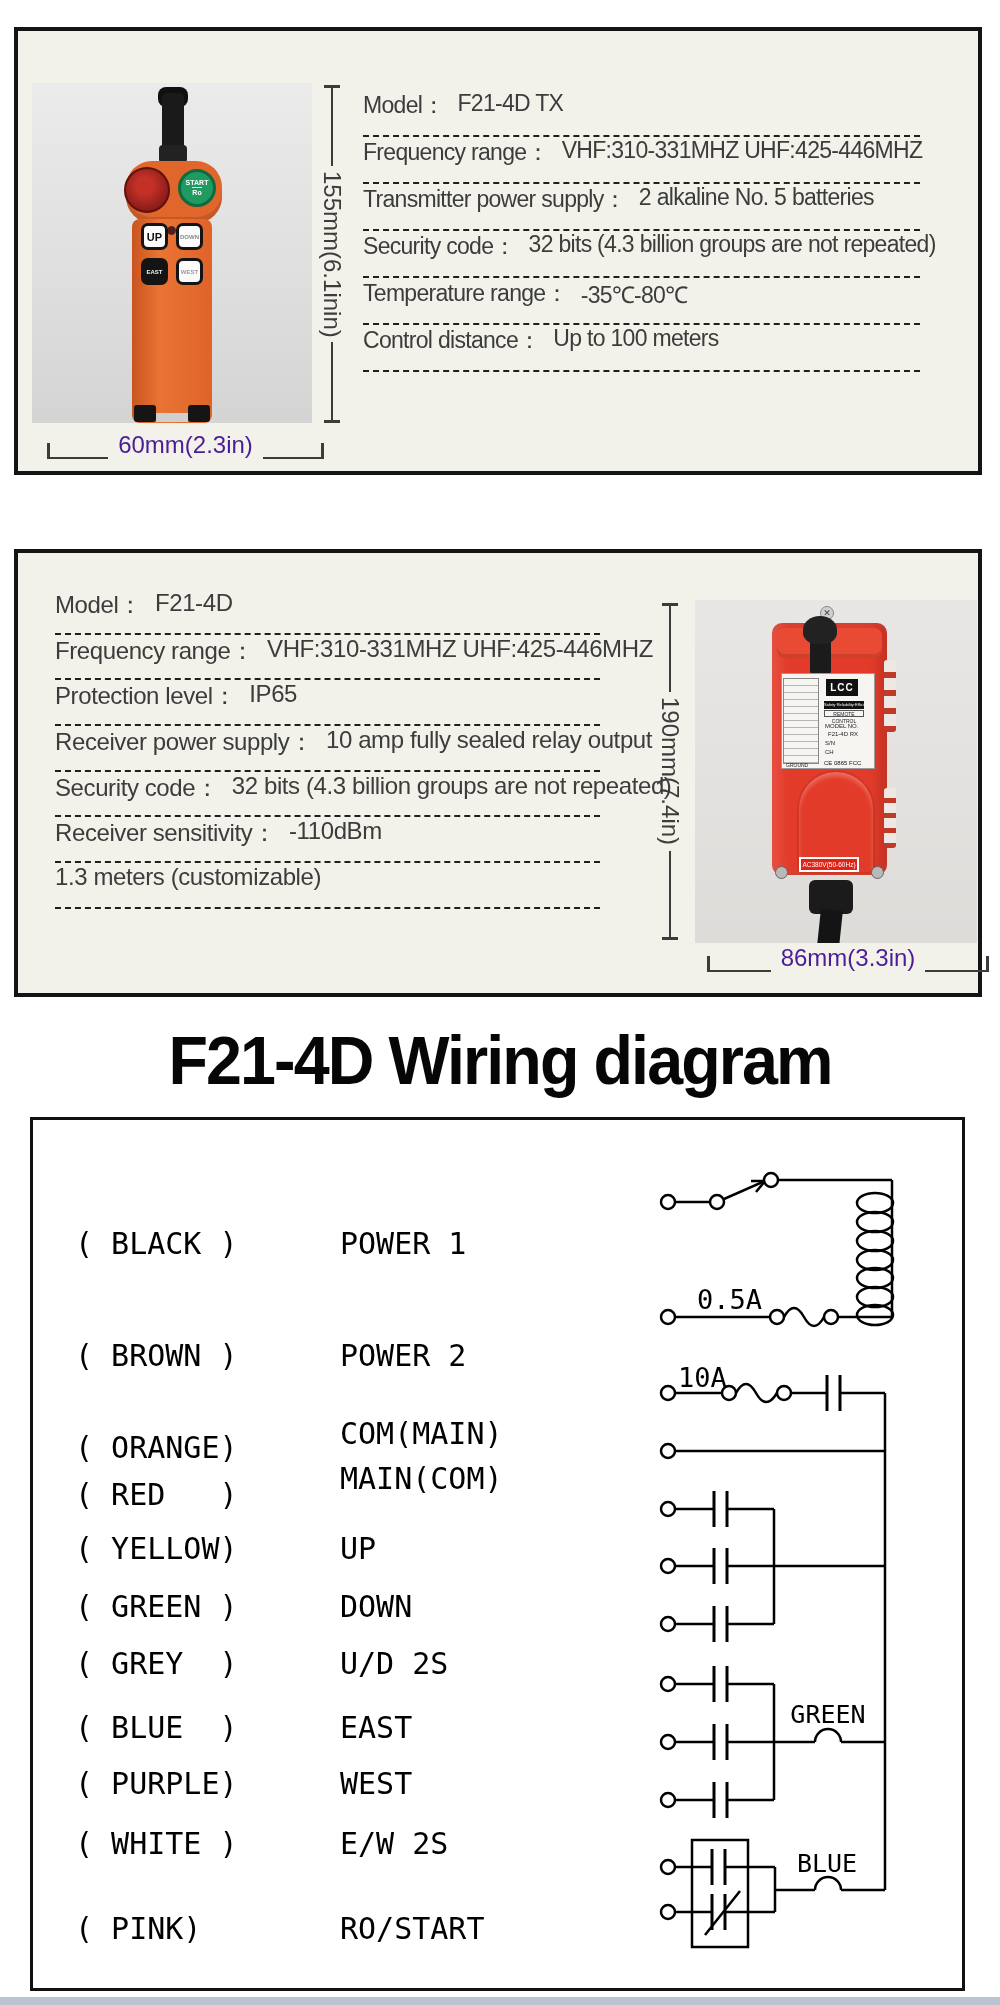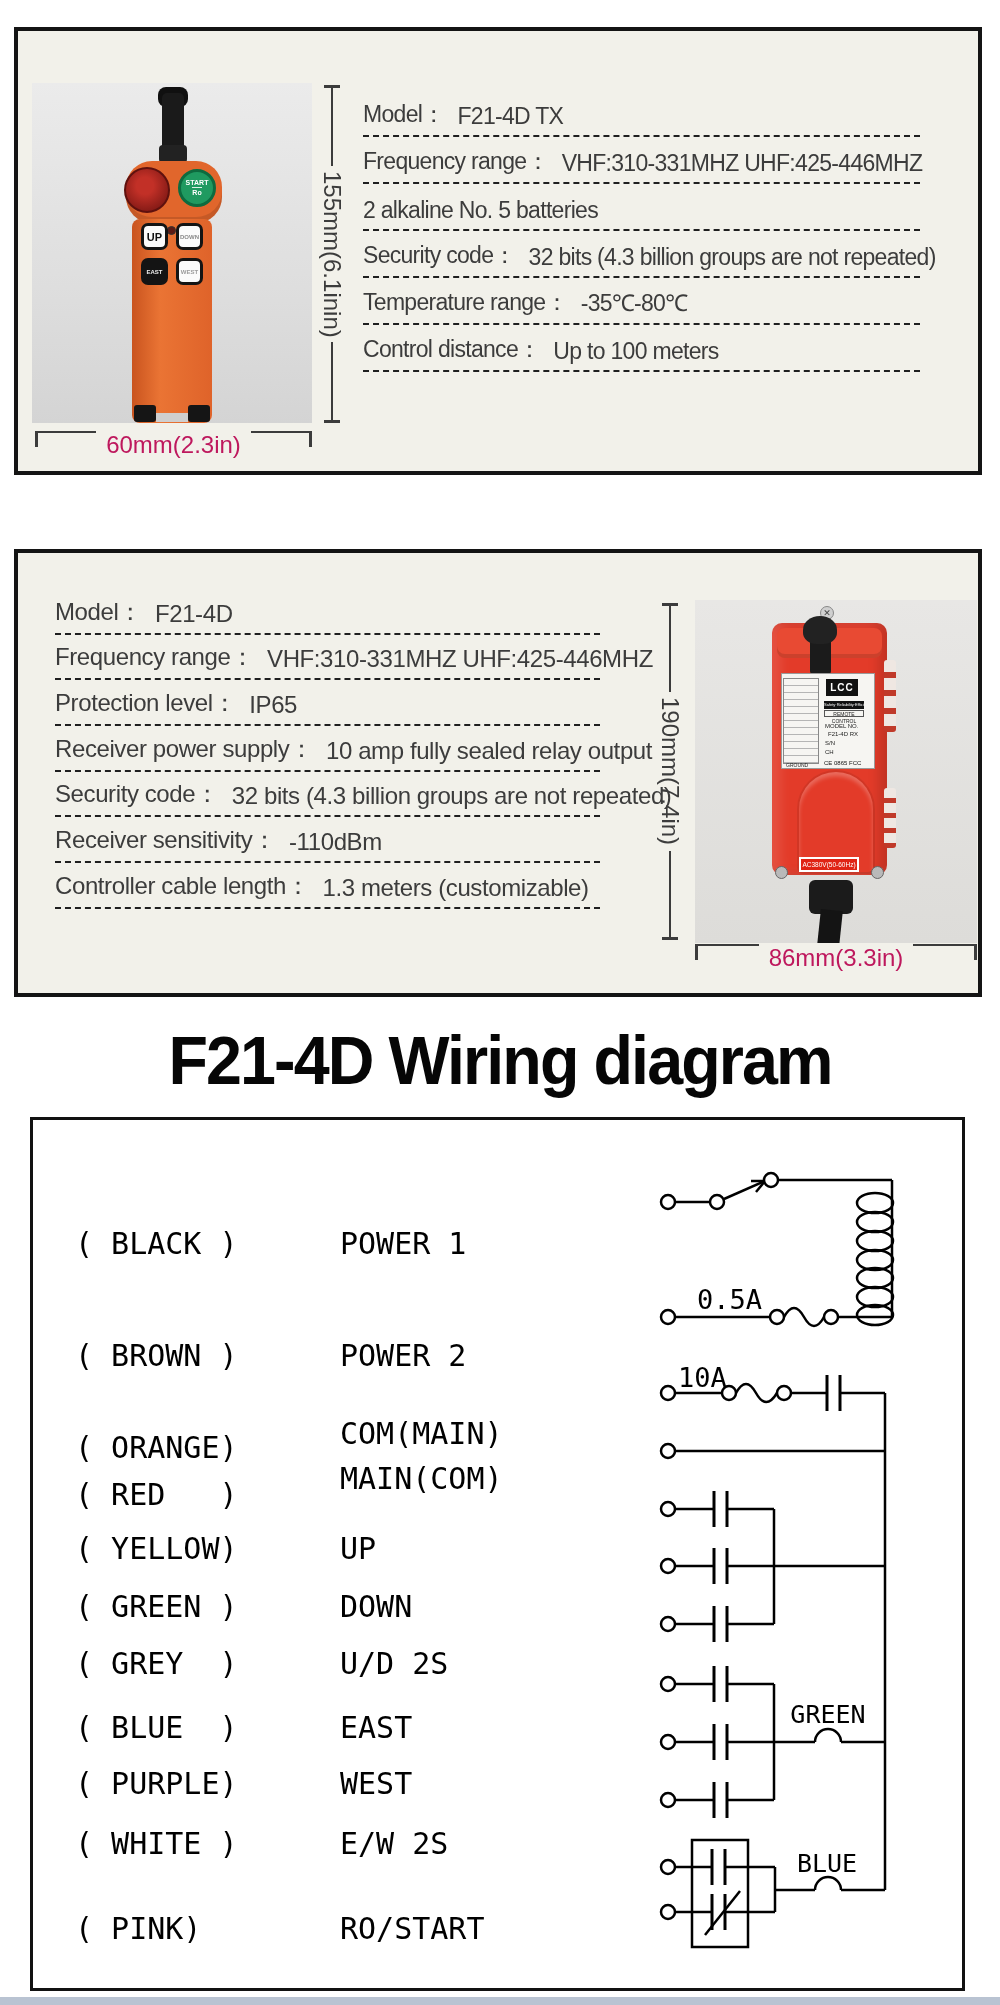--- a/index.html
+++ b/index.html
@@ -6,33 +6,33 @@
   .page{position:relative;width:1000px;height:2005px;background:#ffffff;overflow:hidden;
         font-family:"Liberation Sans",sans-serif;color:#3c3c3c;}
 
   
   .panel{position:absolute;left:14px;width:968px;height:448px;border:4px solid #141414;
          background:#f2f1ea;box-sizing:border-box;}
   .b1{top:27px;height:448px;}
   .b2{top:549px;}
 
   .spec-list{position:absolute;}
-  .spec-row{display:flex;align-items:flex-end;padding-bottom:5px;white-space:nowrap;
+  .spec-row{display:flex;align-items:flex-start;padding-bottom:5px;white-space:nowrap;
             border-bottom:2px dashed #1f1f1f;box-sizing:border-box;}
   .b1 .spec-row{height:47px;font-size:23px;letter-spacing:-0.7px;}
   .b2 .spec-row{height:45.7px;font-size:24px;letter-spacing:-0.4px;}
   .spec-row .lbl{margin-right:13px;}
   .spec-row .val{}
 
   
   .vdim{position:absolute;display:flex;flex-direction:column;align-items:center;color:#3c3c3c;width:30px;}
   .vdim .tick{width:16px;height:3px;background:#3c3c3c;flex:0 0 auto;}
   .vdim .seg{width:2px;background:#3c3c3c;flex:1 1 auto;}
   .vdim .txt{writing-mode:vertical-rl;font-size:24px;padding:5px 0;white-space:nowrap;}
-  .hdim{position:absolute;display:flex;align-items:flex-start;color:#be185d;height:28px;}
+  .hdim{position:absolute;display:flex;align-items:flex-end;color:#4c1d95;height:28px;margin-left:12px;}
   .hdim .tick{width:3px;height:16px;background:#3c3c3c;flex:0 0 auto;}
   .hdim .seg{height:2px;background:#3c3c3c;flex:1 1 auto;}
   .hdim .txt{font-size:24px;padding:0 10px;white-space:nowrap;}
 
   
   .photo{position:absolute;overflow:hidden;}
   .tx-photo{left:14px;top:52px;width:280px;height:340px;
             background:linear-gradient(180deg,#ebebeb,#dedede 60%,#d4d4d4);}
   .rx-photo{left:677px;top:47px;width:282px;height:343px;
             background:linear-gradient(180deg,#e8e7e5,#dddcd9);}
@@ -166,20 +166,21 @@
     <div class="spec-list" style="left:345px;top:59px;width:557px;">
       <div class="spec-row">
           <span class="lbl">Model：</span>
           <span class="val">F21-4D TX</span>
         </div>
       <div class="spec-row">
           <span class="lbl">Frequency range：</span>
           <span class="val">VHF:310-331MHZ UHF:425-446MHZ</span>
         </div>
       <div class="spec-row">
+          <span class="lbl">Transmitter power supply：</span>
           <span class="val">2 alkaline No. 5 batteries</span>
         </div>
       <div class="spec-row">
           <span class="lbl">Security code：</span>
           <span class="val">32 bits (4.3 billion groups are not repeated)</span>
         </div>
       <div class="spec-row">
           <span class="lbl">Temperature range：</span>
           <span class="val">-35℃-80℃</span>
         </div>
@@ -210,21 +211,20 @@
         </div>
       <div class="spec-row">
           <span class="lbl">Security code：</span>
           <span class="val">32 bits (4.3 billion groups are not repeated)</span>
         </div>
       <div class="spec-row">
           <span class="lbl">Receiver sensitivity：</span>
           <span class="val">-110dBm</span>
         </div>
       <div class="spec-row">
-          <span class="lbl">Controller cable length：</span>
           <span class="val">1.3 meters (customizable)</span>
         </div>
     </div>
 
     <div class="vdim" style="left:637px;top:50px;height:337px;">
       <div class="tick"></div>
       <div class="seg"></div>
       <div class="txt">190mm(7.4in)</div>
       <div class="seg"></div>
       <div class="tick"></div>

